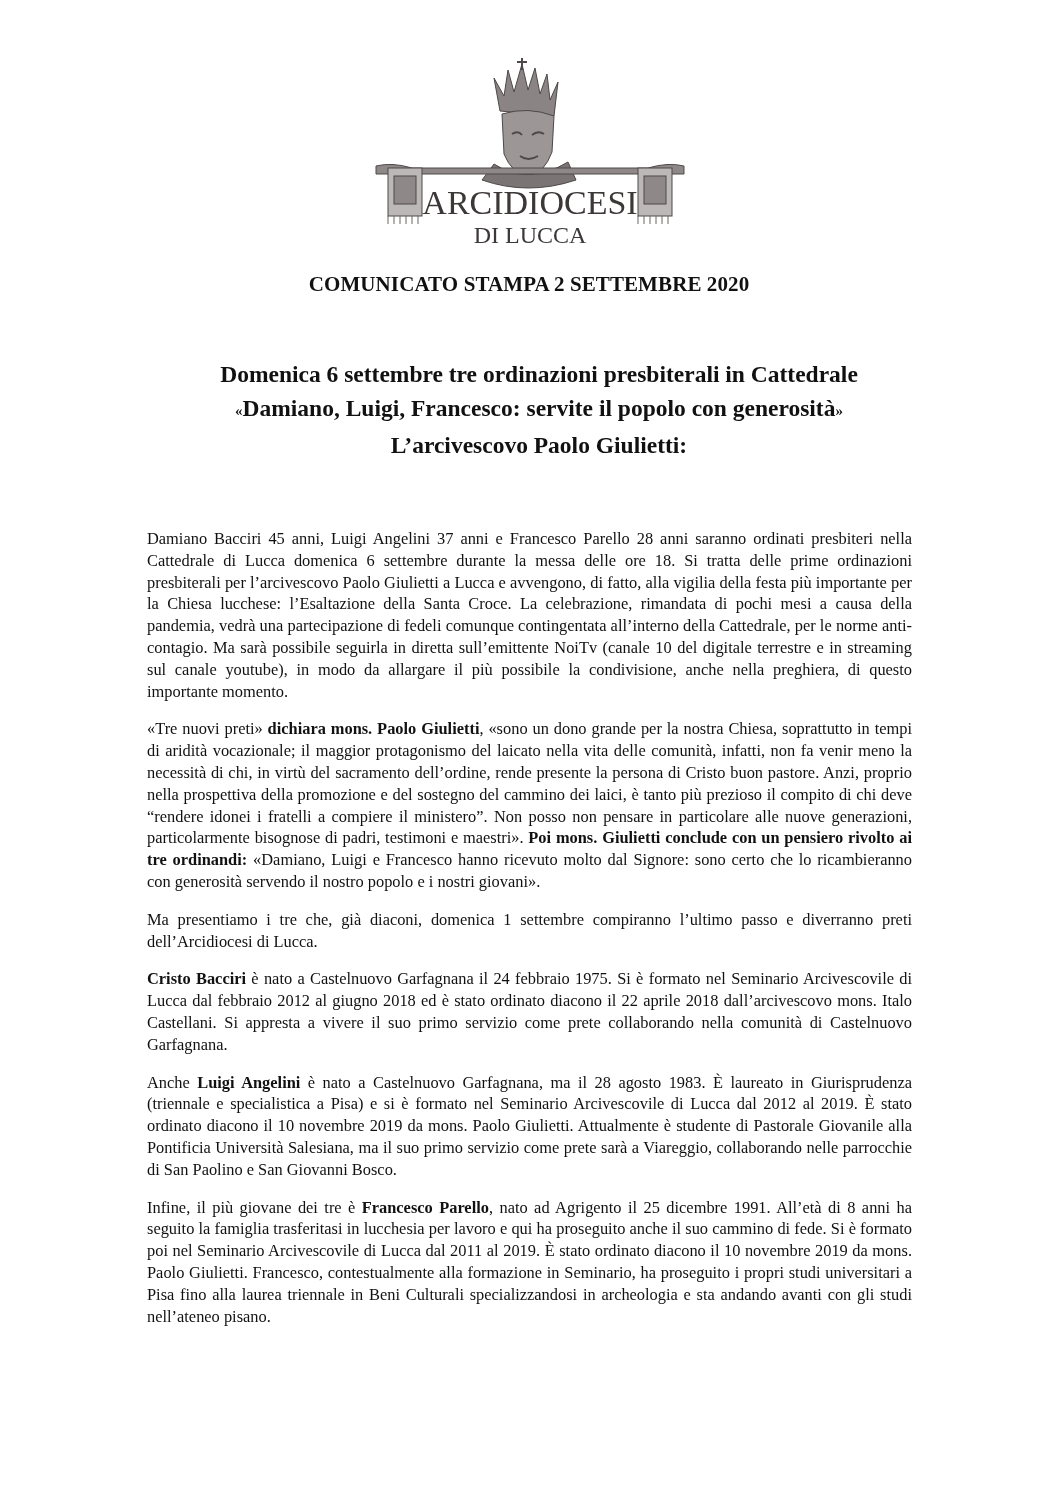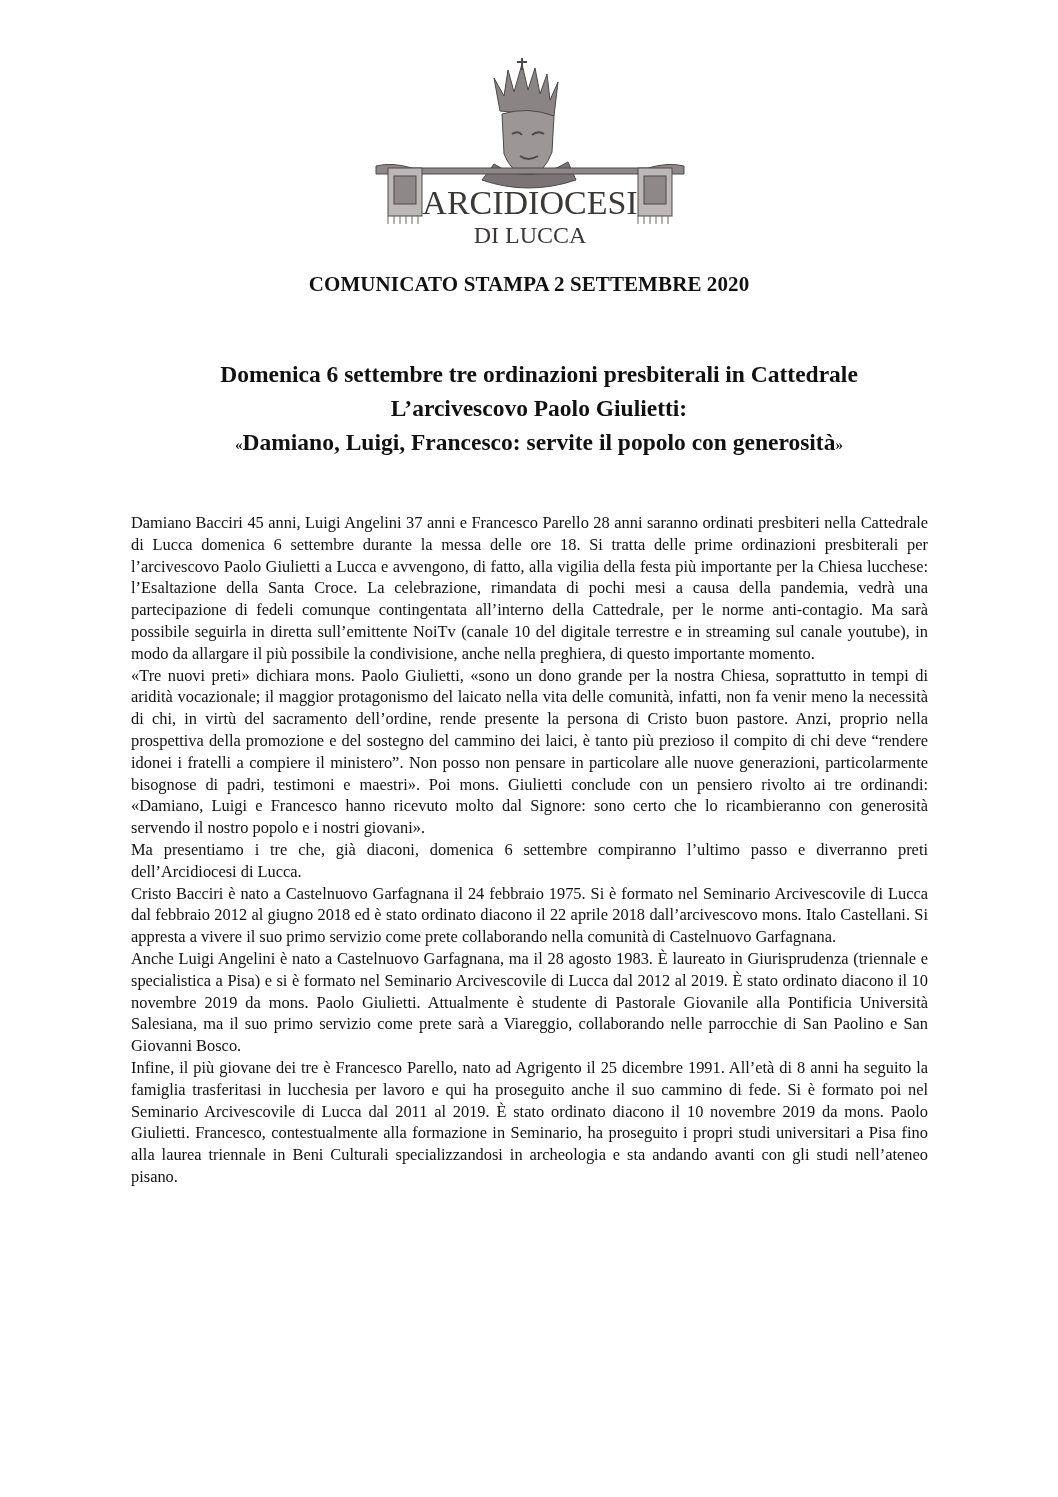--- a/index.html
+++ b/index.html
@@ -18,22 +18,22 @@
     .headline {
       position: absolute; left: 0; right: 0; top: 357px;
       text-align: center; font-weight: bold; font-size: 23.5px; line-height: 34px; margin-left: 20px;
     }
     .headline div { white-space: nowrap; }
     .headline .q { font-size: 15px; }
     .body-text {
       position: absolute; left: 131px; width: 797px; top: 512px;
       font-size: 16.4px; line-height: 21.8px; text-align: justify;
     }
-    .body-text p { margin: 0; }
-    .body-text b { font-weight: normal; }
+    .body-text p { margin: 16px; }
+    .body-text b { font-weight: bold; }
   </style>
 </head>
 <body>
 
 <div class="logo">
   <svg viewBox="0 0 316 200">
     <g fill="#6b6565" stroke="#4e4848" stroke-width="1">
 
       <path d="M128 55 L122 22 L132 40 L136 14 L142 36 L150 8 L156 34 L163 12 L168 38 L175 18 L178 44 L186 26 L182 60 Z" fill="#8a8484"></path>
       <line x1="150" y1="2" x2="150" y2="14" stroke-width="2"></line>
@@ -57,24 +57,24 @@
     </g>
     <text x="158" y="158" text-anchor="middle" font-family="Liberation Serif, serif" font-size="34" fill="#3d3838">ARCIDIOCESI</text>
     <text x="158" y="187" text-anchor="middle" font-family="Liberation Serif, serif" font-size="24" fill="#3d3838">DI LUCCA</text>
   </svg>
 </div>
 
 <div class="press-line">COMUNICATO STAMPA 2 SETTEMBRE 2020</div>
 
 <div class="headline">
   <div>Domenica 6 settembre tre ordinazioni presbiterali in Cattedrale</div>
+  <div><span class="q">«</span><span>Damiano, Luigi, Francesco: servite il popolo con generosità</span><span class="q">»</span></div>
   <div>L’arcivescovo Paolo Giulietti:</div>
-  <div><span class="q">«</span><span>Damiano, Luigi, Francesco: servite il popolo con generosità</span><span class="q">»</span></div>
 </div>
 
 <div class="body-text">
   <p>Damiano Bacciri 45 anni, Luigi Angelini 37 anni e Francesco Parello 28 anni saranno ordinati presbiteri nella Cattedrale di Lucca domenica 6 settembre durante la messa delle ore 18. Si tratta delle prime ordinazioni presbiterali per l’arcivescovo Paolo Giulietti a Lucca e avvengono, di fatto, alla vigilia della festa più importante per la Chiesa lucchese: l’Esaltazione della Santa Croce. La celebrazione, rimandata di pochi mesi a causa della pandemia, vedrà una partecipazione di fedeli comunque contingentata all’interno della Cattedrale, per le norme anti-contagio. Ma sarà possibile seguirla in diretta sull’emittente NoiTv (canale 10 del digitale terrestre e in streaming sul canale youtube), in modo da allargare il più possibile la condivisione, anche nella preghiera, di questo importante momento.</p>
   <p><span>«Tre nuovi preti» </span><b>dichiara mons. Paolo Giulietti</b><span>, «sono un dono grande per la nostra Chiesa, soprattutto in tempi di aridità vocazionale; il maggior protagonismo del laicato nella vita delle comunità, infatti, non fa venir meno la necessità di chi, in virtù del sacramento dell’ordine, rende presente la persona di Cristo buon pastore. Anzi, proprio nella prospettiva della promozione e del sostegno del cammino dei laici, è tanto più prezioso il compito di chi deve “rendere idonei i fratelli a compiere il ministero”. Non posso non pensare in particolare alle nuove generazioni, particolarmente bisognose di padri, testimoni e maestri». </span><b>Poi mons. Giulietti conclude con un pensiero rivolto ai tre ordinandi:</b><span> «Damiano, Luigi e Francesco hanno ricevuto molto dal Signore: sono certo che lo ricambieranno con generosità servendo il nostro popolo e i nostri giovani».</span></p>
-  <p>Ma presentiamo i tre che, già diaconi, domenica 6 settembre compiranno l’ultimo passo e diverranno preti dell’Arcidiocesi di Lucca.</p>
+  <p>Ma presentiamo i tre che, già diaconi, domenica 1 settembre compiranno l’ultimo passo e diverranno preti dell’Arcidiocesi di Lucca.</p>
   <p><b>Cristo Bacciri</b><span> è nato a Castelnuovo Garfagnana il 24 febbraio 1975. Si è formato nel Seminario Arcivescovile di Lucca dal febbraio 2012 al giugno 2018 ed è stato ordinato diacono il 22 aprile 2018 dall’arcivescovo mons. Italo Castellani. Si appresta a vivere il suo primo servizio come prete collaborando nella comunità di Castelnuovo Garfagnana.</span></p>
   <p><span>Anche </span><b>Luigi Angelini</b><span> è nato a Castelnuovo Garfagnana, ma il 28 agosto 1983. È laureato in Giurisprudenza (triennale e specialistica a Pisa) e si è formato nel Seminario Arcivescovile di Lucca dal 2012 al 2019. È stato ordinato diacono il 10 novembre 2019 da mons. Paolo Giulietti. Attualmente è studente di Pastorale Giovanile alla Pontificia Università Salesiana, ma il suo primo servizio come prete sarà a Viareggio, collaborando nelle parrocchie di San Paolino e San Giovanni Bosco.</span></p>
   <p><span>Infine, il più giovane dei tre è </span><b>Francesco Parello</b><span>, nato ad Agrigento il 25 dicembre 1991. All’età di 8 anni ha seguito la famiglia trasferitasi in lucchesia per lavoro e qui ha proseguito anche il suo cammino di fede. Si è formato poi nel Seminario Arcivescovile di Lucca dal 2011 al 2019. È stato ordinato diacono il 10 novembre 2019 da mons. Paolo Giulietti. Francesco, contestualmente alla formazione in Seminario, ha proseguito i propri studi universitari a Pisa fino alla laurea triennale in Beni Culturali specializzandosi in archeologia e sta andando avanti con gli studi nell’ateneo pisano.</span></p>
 </div>
 
 </body></html>

